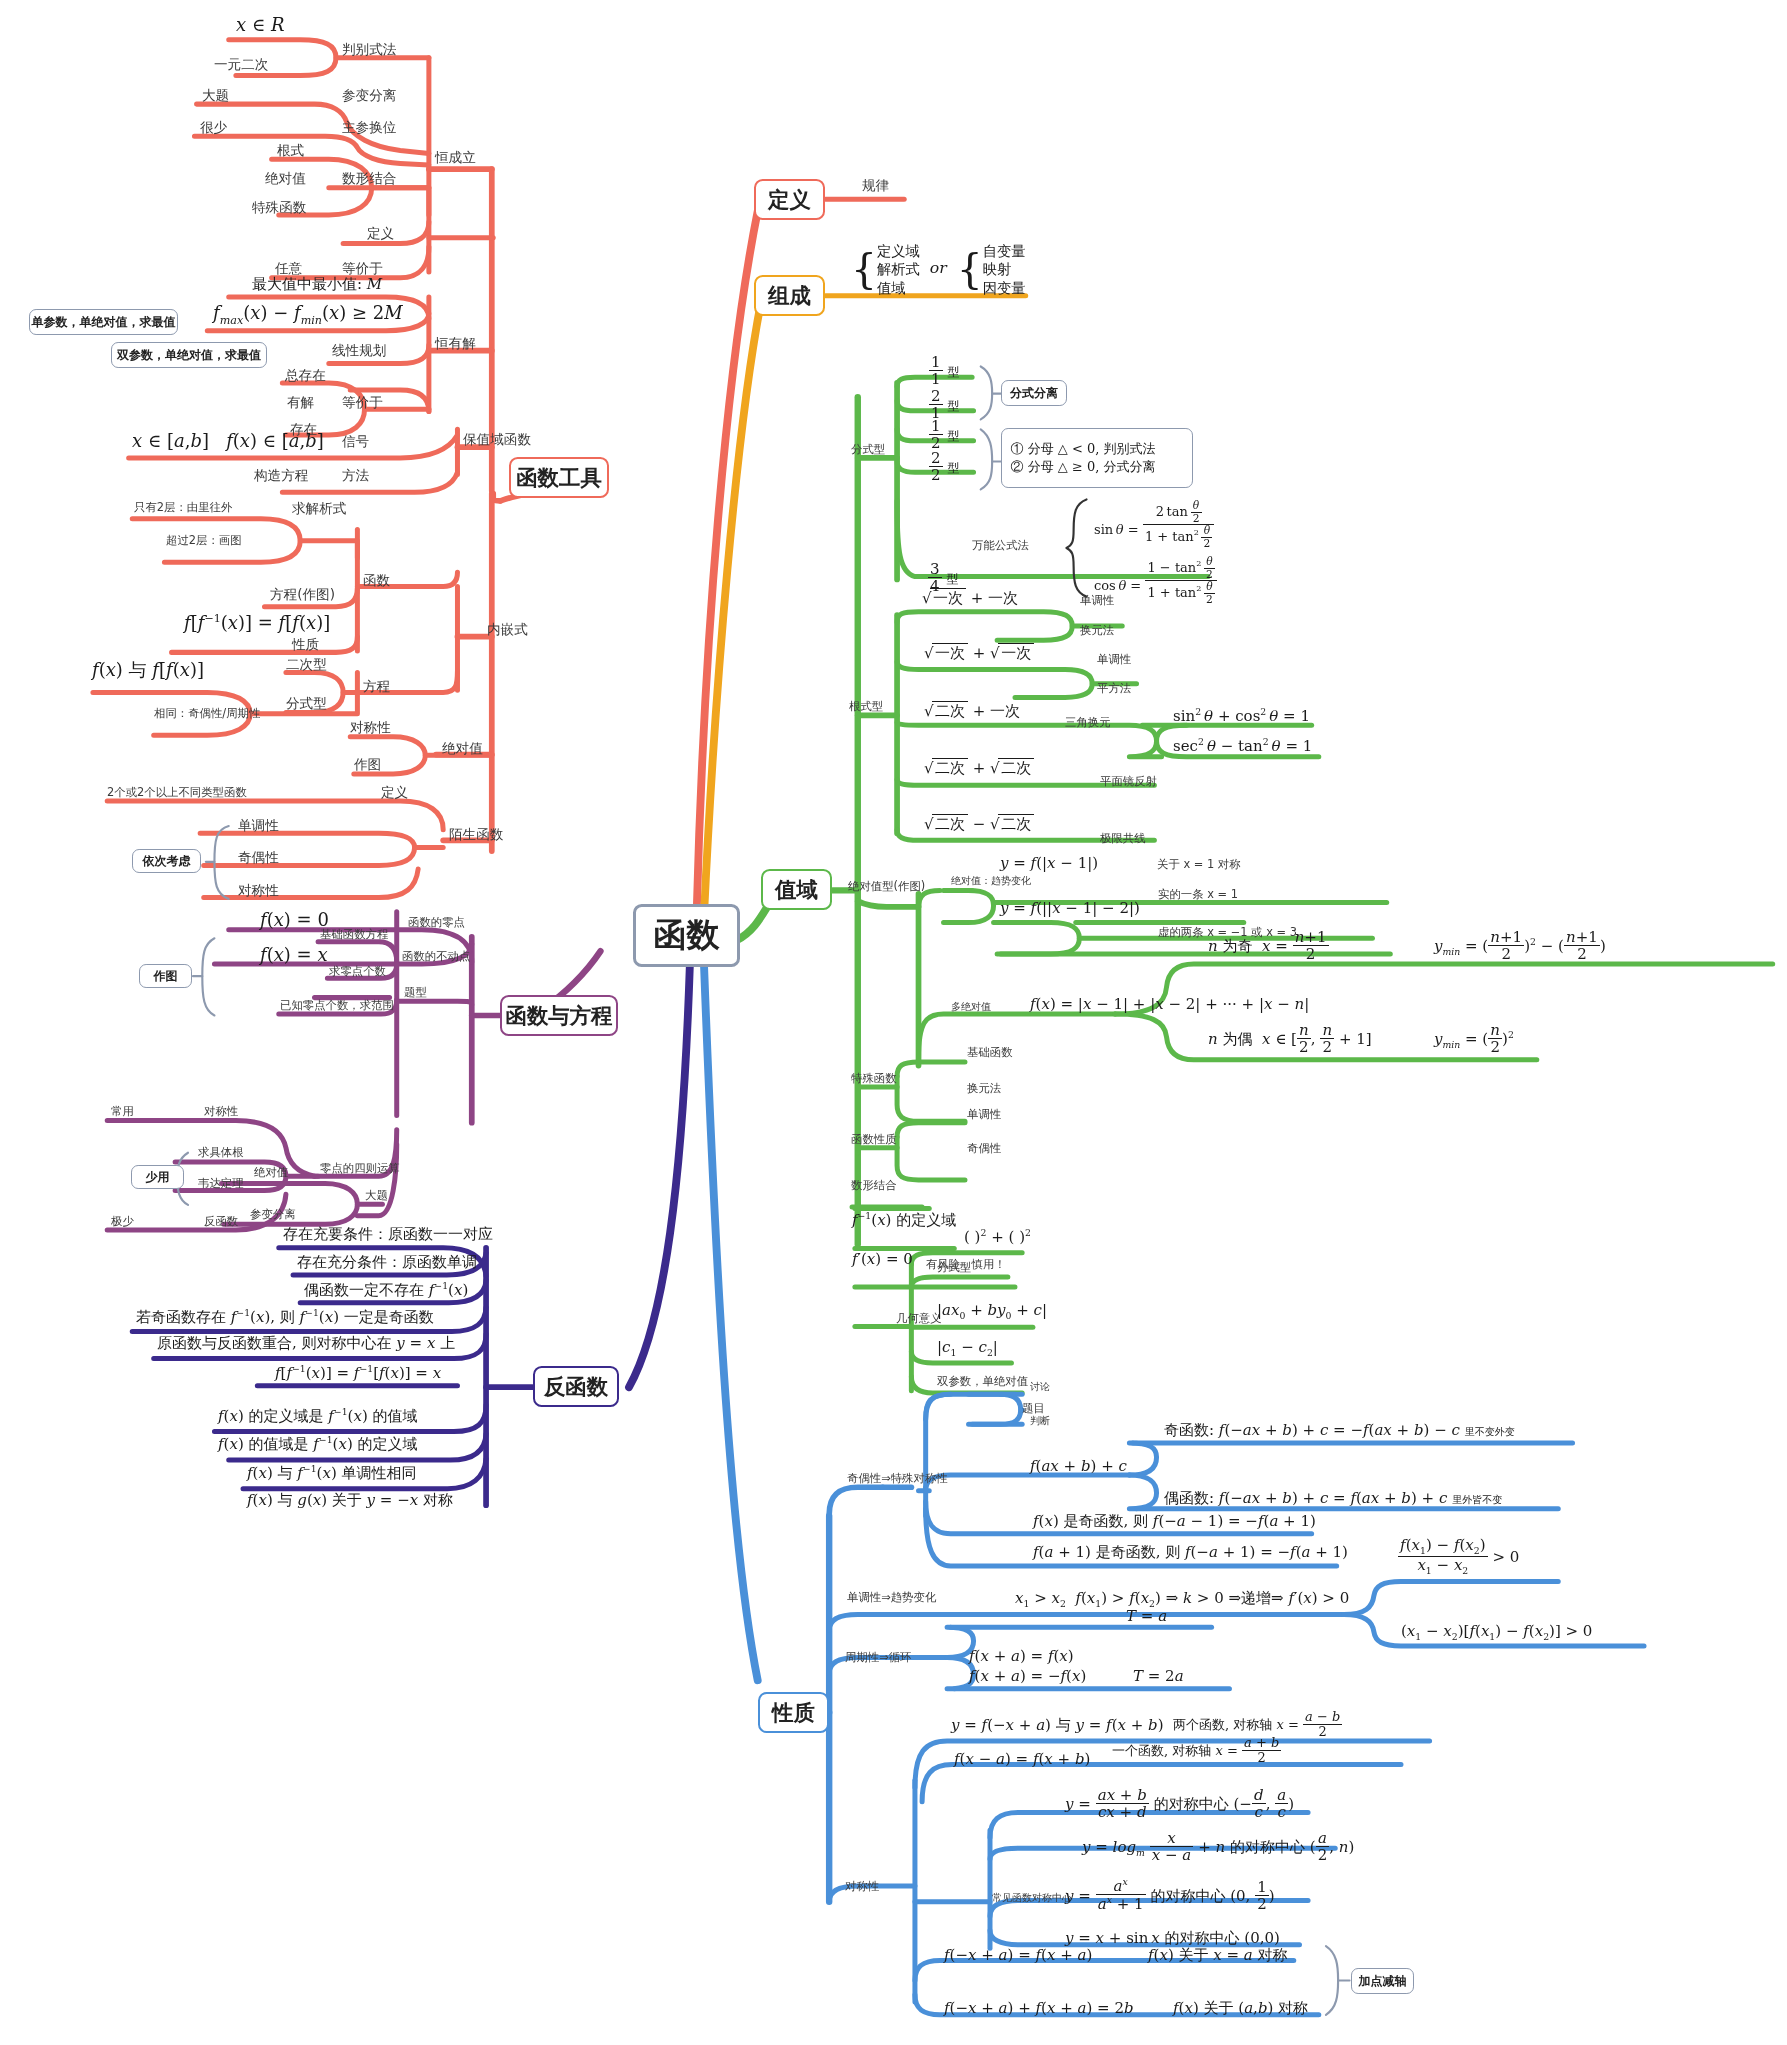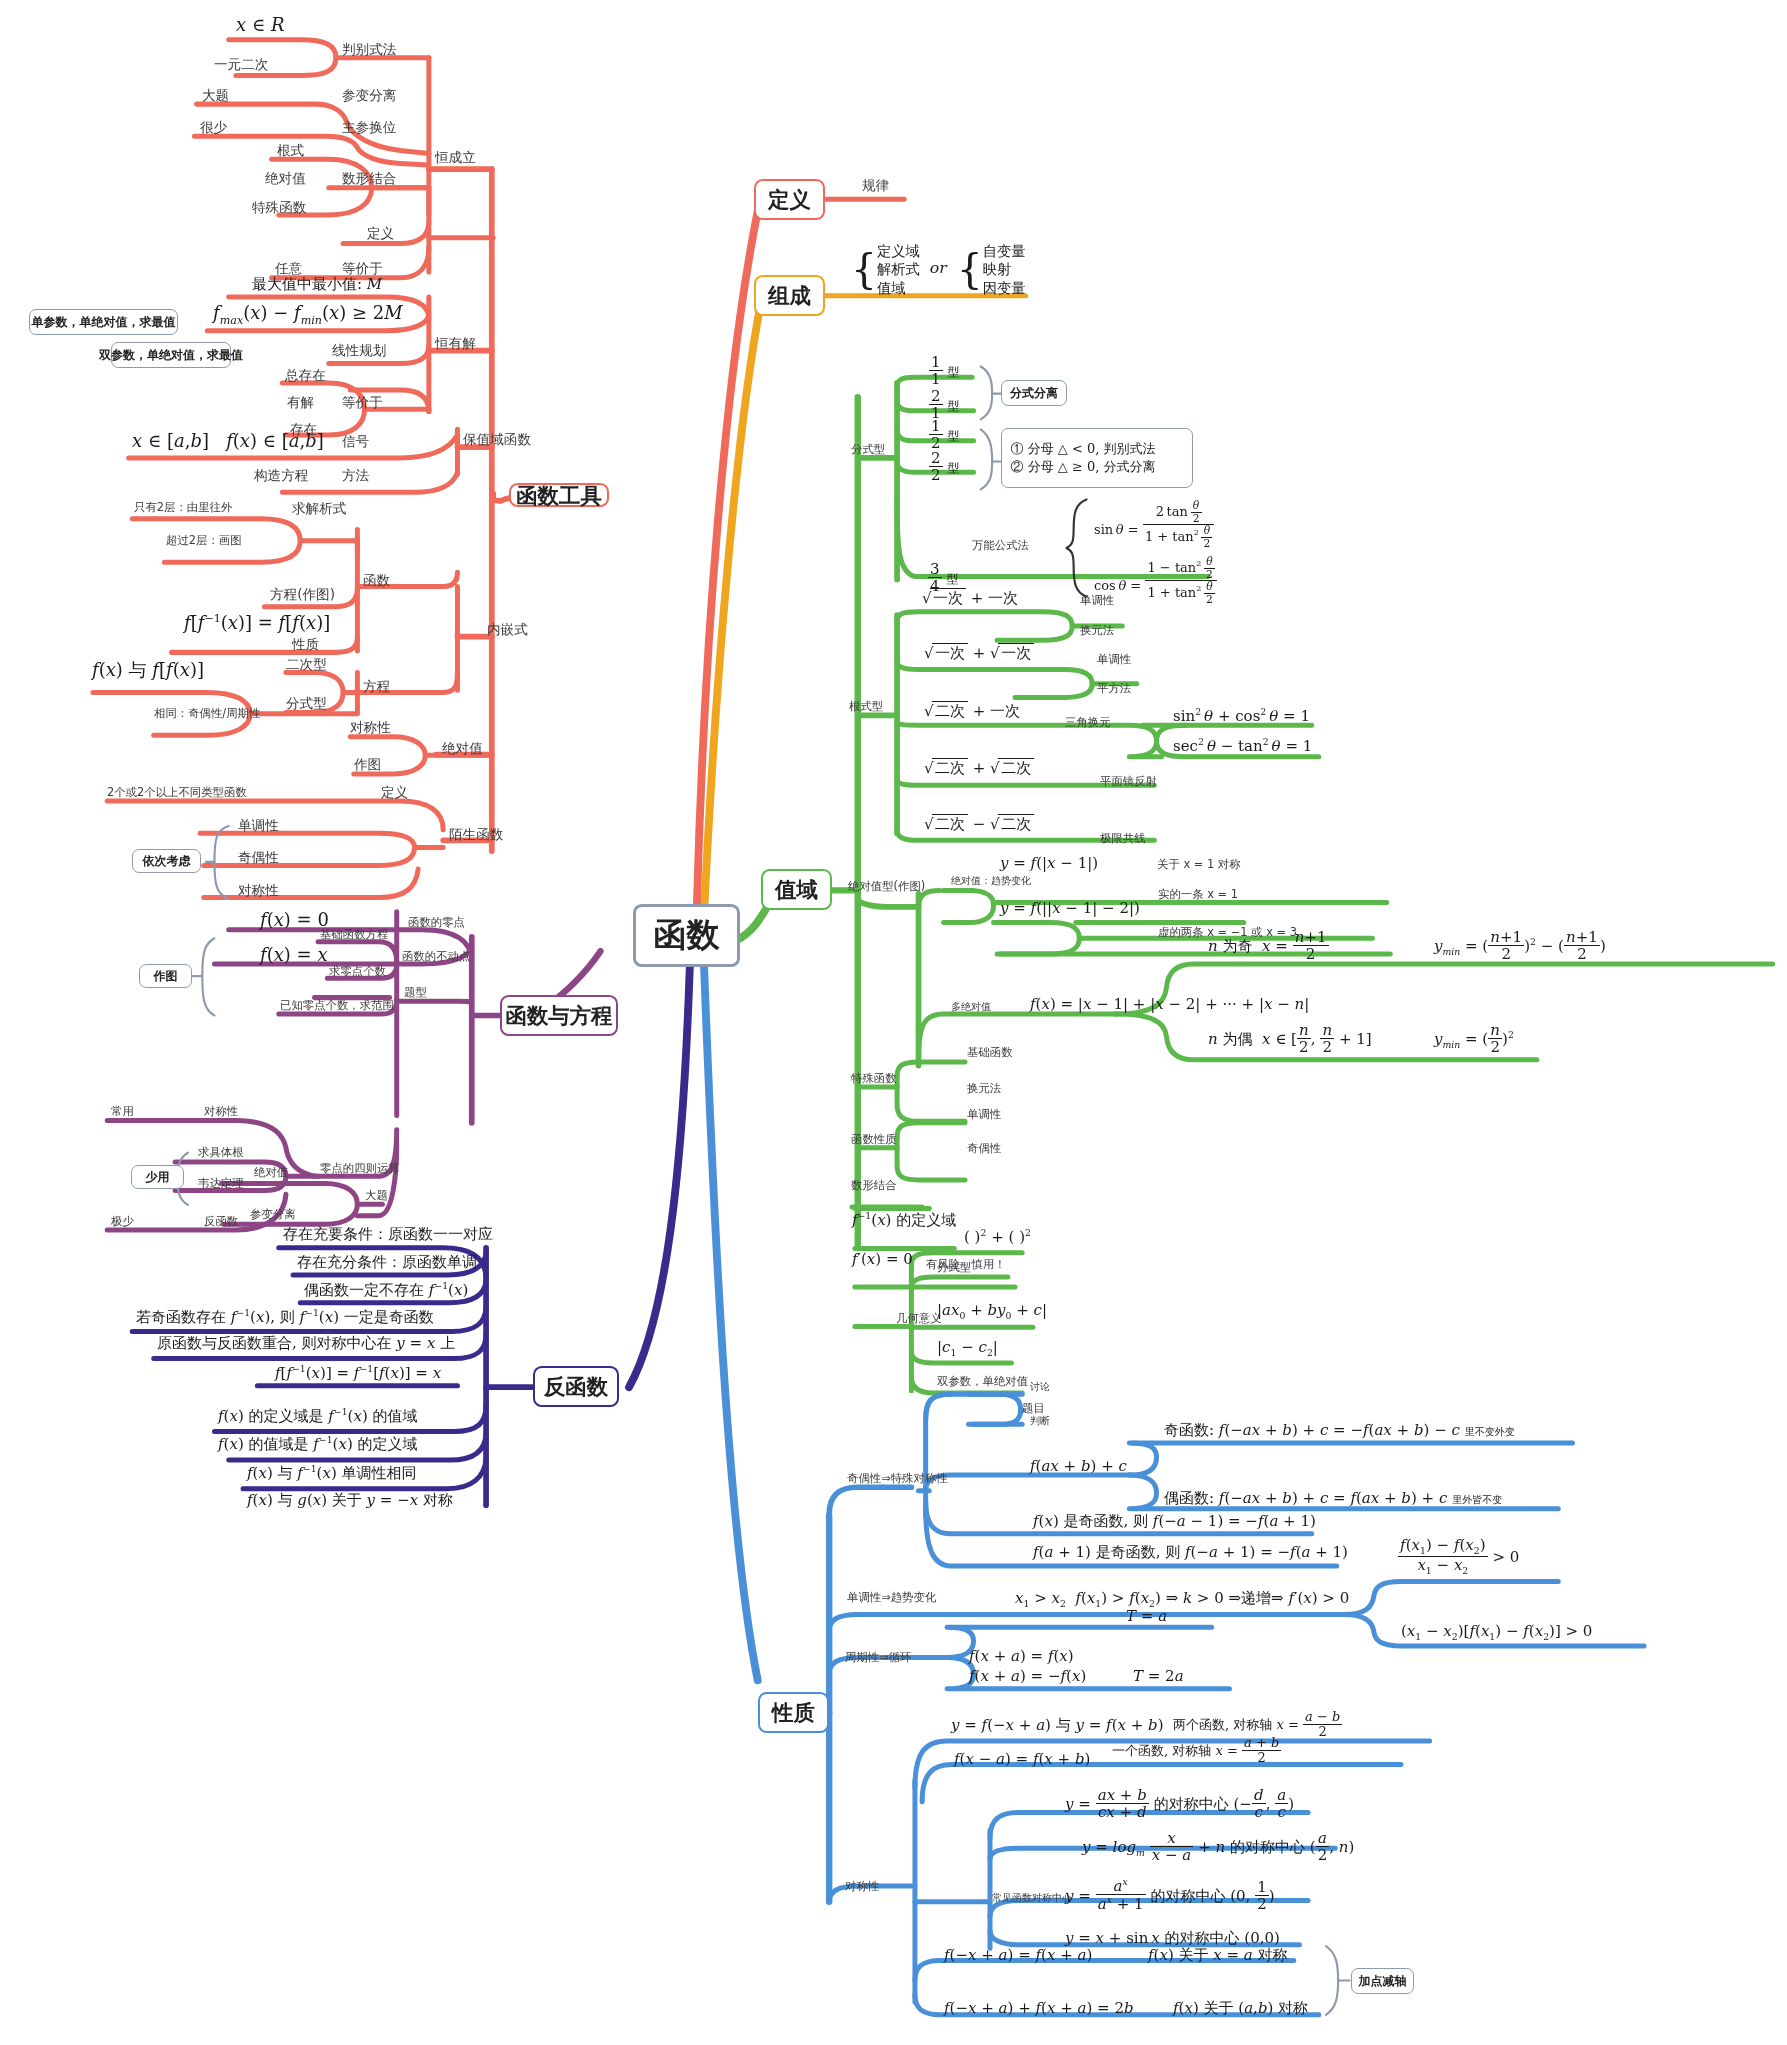--- a/index.html
+++ b/index.html
@@ -295,21 +295,21 @@
   <path d="M1872,2770 L1888,2770" stroke="#8d99ae" stroke-width="3"></path>
 
   </g>
 </svg>
 
 <div class="mbox root" style="left:633px;top:904px;width:107px;height:63px;">函数</div>
 
 <div class="mbox lvl1" style="left:754px;top:179px;width:71px;height:41px;border-color:#ef6a5a;">定义</div>
 <div class="mbox lvl1" style="left:754px;top:275px;width:71px;height:41px;border-color:#f0a51e;">组成</div>
 <div class="mbox lvl1" style="left:761px;top:869px;width:71px;height:41px;border-color:#5cb84a;">值域</div>
-<div class="mbox lvl1" style="left:509px;top:483px;width:100px;height:24px;border-color:#ef6a5a;">函数工具</div>
+<div class="mbox lvl1" style="left:509px;top:457px;width:100px;height:41px;border-color:#ef6a5a;">函数工具</div>
 <div class="mbox lvl1" style="left:500px;top:995px;width:118px;height:41px;border-color:#8e4585;">函数与方程</div>
 <div class="mbox lvl1" style="left:533px;top:1366px;width:86px;height:41px;border-color:#3b2a8c;">反函数</div>
 <div class="mbox lvl1" style="left:758px;top:1692px;width:71px;height:41px;border-color:#4a90d9;">性质</div>
 
 <div class="lbl zh" style="left:862px;top:177px;">规律</div>
 
 <div class="lbl" style="left:851px;top:242px;">
   <span class="mt" style="font-size:15.7px;">
     <span class="brc">{</span><span class="stack zh" style="font-size:14.3px;">
       <span>定义域</span><br>
@@ -348,21 +348,21 @@
 <div class="lbl zh" style="left:275px;top:260px;">任意</div>
 
 <div class="lbl zh" style="left:435px;top:335px;">恒有解</div>
 <div class="lbl mt-s" style="left:252px;top:275px;">
   最大值中最小值: <span class="it">M</span>
 </div>
 <div class="cap" style="left:29px;top:309px;width:149px;height:26px;">单参数，单绝对值，求最值</div>
 <div class="lbl mt" style="left:213px;top:302px;">
   <span class="it">f<sub class="ix">max</sub></span>(<span class="it">x</span>) − <span class="it">f<sub class="ix">min</sub></span>(<span class="it">x</span>) ≥ 2<span class="it">M</span>
 </div>
-<div class="cap" style="left:111px;top:342px;width:120px;height:26px;">双参数，单绝对值，求最值</div>
+<div class="cap" style="left:111px;top:342px;width:156px;height:26px;">双参数，单绝对值，求最值</div>
 <div class="lbl zh" style="left:332px;top:342px;">线性规划</div>
 <div class="lbl zh" style="left:285px;top:367px;">总存在</div>
 <div class="lbl zh" style="left:287px;top:394px;">有解</div>
 <div class="lbl zh" style="left:290px;top:421px;">存在</div>
 <div class="lbl zh" style="left:342px;top:394px;">等价于</div>
 
 <div class="lbl zh" style="left:463px;top:431px;">保值域函数</div>
 <div class="lbl mt" style="left:132px;top:430px;">
   <span class="it">x</span> ∈ [<span class="it">a</span>,<span class="it">b</span>]&nbsp;&nbsp;
   <span class="it">f</span>(<span class="it">x</span>) ∈ [<span class="it">a</span>,<span class="it">b</span>]

